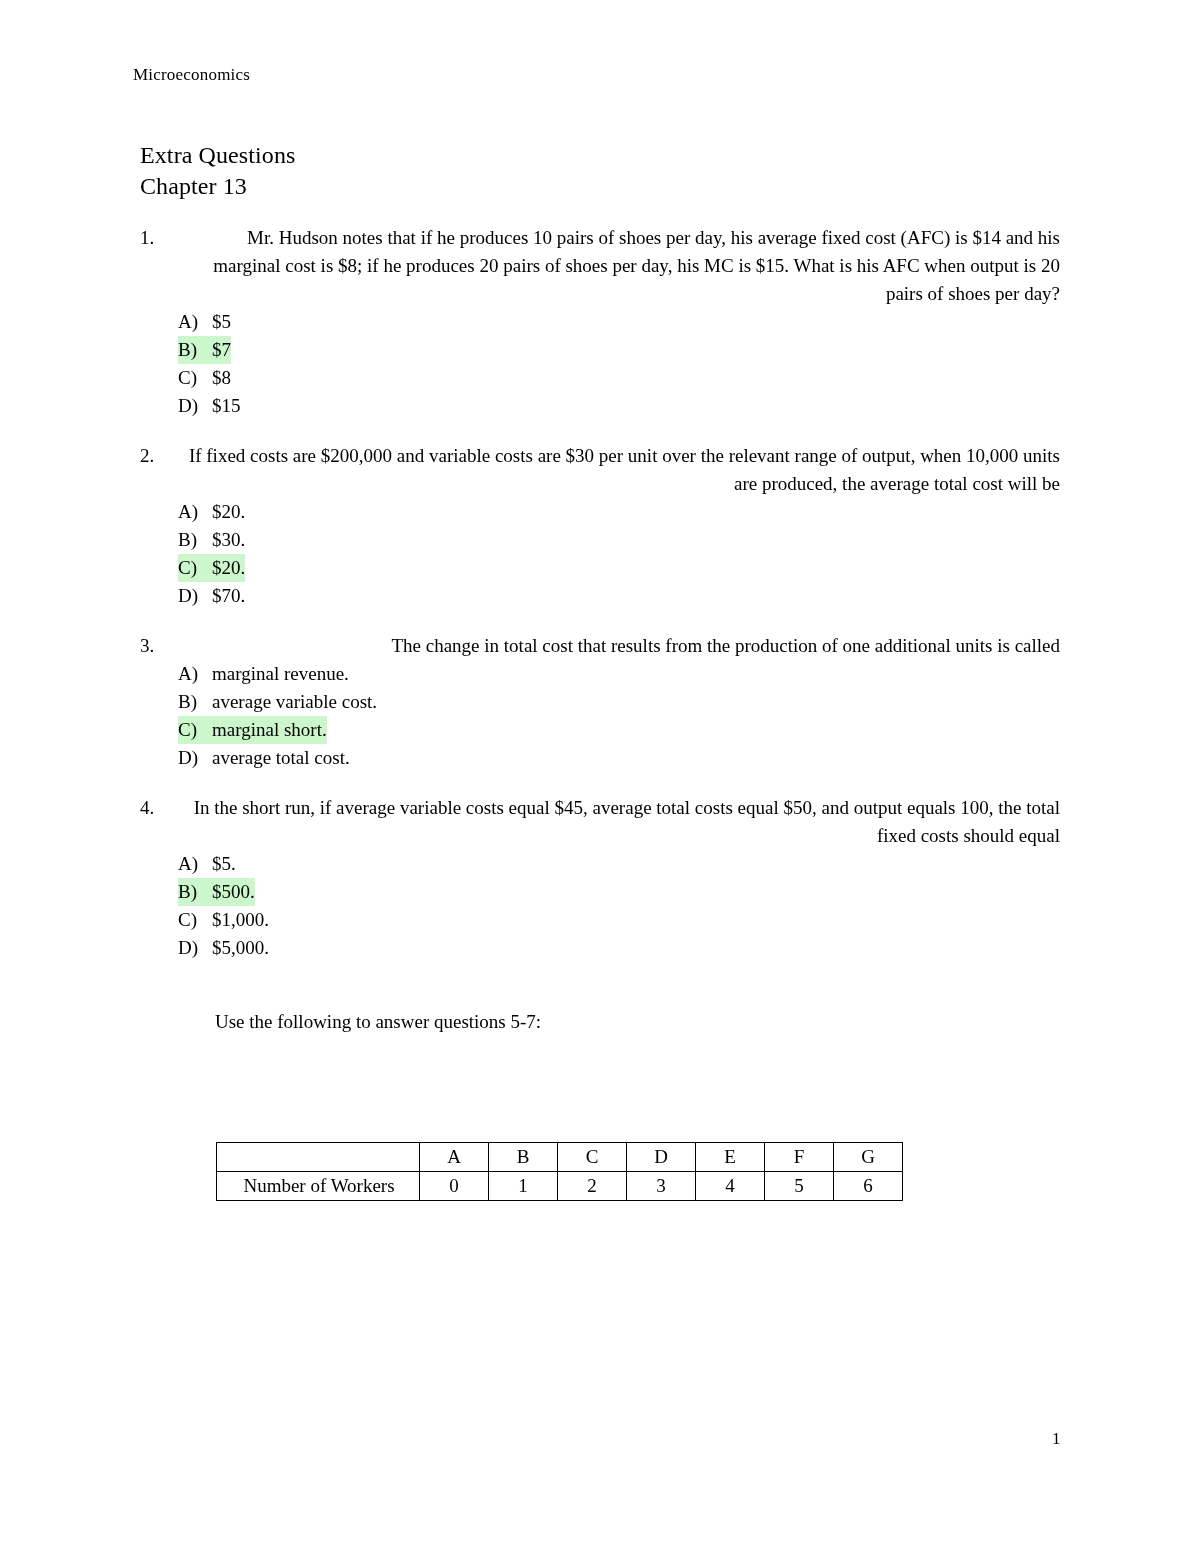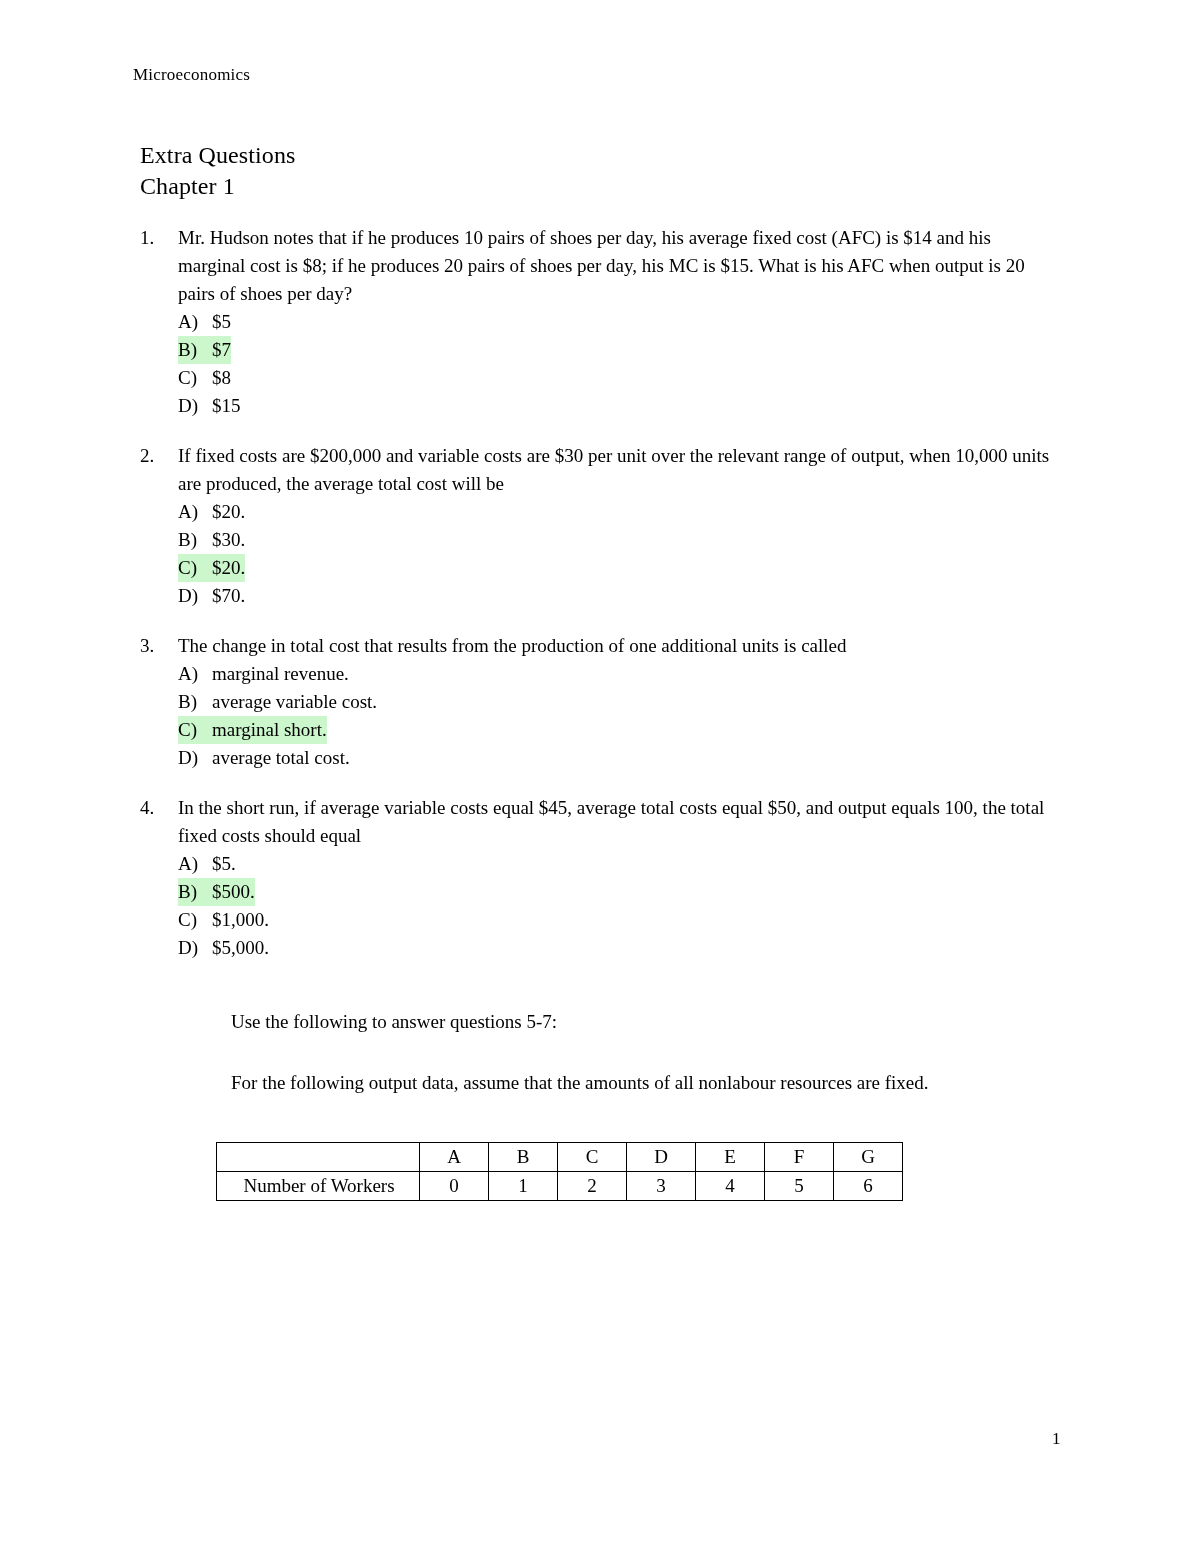--- a/index.html
+++ b/index.html
@@ -63,21 +63,21 @@
   .q-number {
     width: 38px;
     flex: 0 0 38px;
     font-size: 19px;
     line-height: 28px;
   }
   .q-stem {
     flex: 1 1 auto;
     font-size: 19px;
     line-height: 28px;
-    text-align: left;
+    text-align: right;
   }
 
   .options {
     margin-top: 0px;
     padding-left: 38px;
   }
   .option {
     display: flex;
     align-items: baseline;
     font-size: 19px;
@@ -94,21 +94,21 @@
   .option .opt-inner {
     display: inline-flex;
   }
   .option.correct .opt-inner {
     background: #ccf7cc;
   }
 
   
   .instructions {
     position: absolute;
-    left: 231px;
+    left: 215px;
     top: 1008px;
     width: 840px;
     font-size: 19px;
     line-height: 28px;
   }
   .instructions .instr-line2 {
     margin-top: 33px;
   }
 
   
@@ -151,21 +151,21 @@
 </style>
 </head>
 <body>
 
 <div class="page">
 
   <div class="running-header">Microeconomics</div>
 
   <div class="doc-title">
     <div>Extra Questions</div>
-    <div>Chapter 1</div>
+    <div>Chapter 13</div>
   </div>
 
   <div class="body-col" id="question-list">
       <div class="question">
         <div class="q-head">
           <div class="q-number">1.</div>
           <div class="q-stem">Mr. Hudson notes that if he produces 10 pairs of shoes per day, his average fixed cost (AFC) is $14 and his marginal cost is $8; if he produces 20 pairs of shoes per day, his MC is $15. What is his AFC when output is 20 pairs of shoes per day?</div>
         </div>
         <div class="options">
           <div class="option">
@@ -287,21 +287,20 @@
               <span class="opt-letter">D)</span>
               <span class="opt-text">$5,000.</span>
             </span>
           </div>
         </div>
       </div>
     </div>
 
   <div class="instructions">
     <div class="instr-line1">Use the following to answer questions 5-7:</div>
-    <div class="instr-line2"> For the following output data, assume that the amounts of all nonlabour resources are fixed.</div>
   </div>
 
   <div class="data-table-wrap">
     <table class="data-table">
       <tbody id="data-table-body">
           <tr>
             <td class="rowlabel blank"></td>
             <td class="datacell">A</td>
             <td class="datacell">B</td>
             <td class="datacell">C</td>

